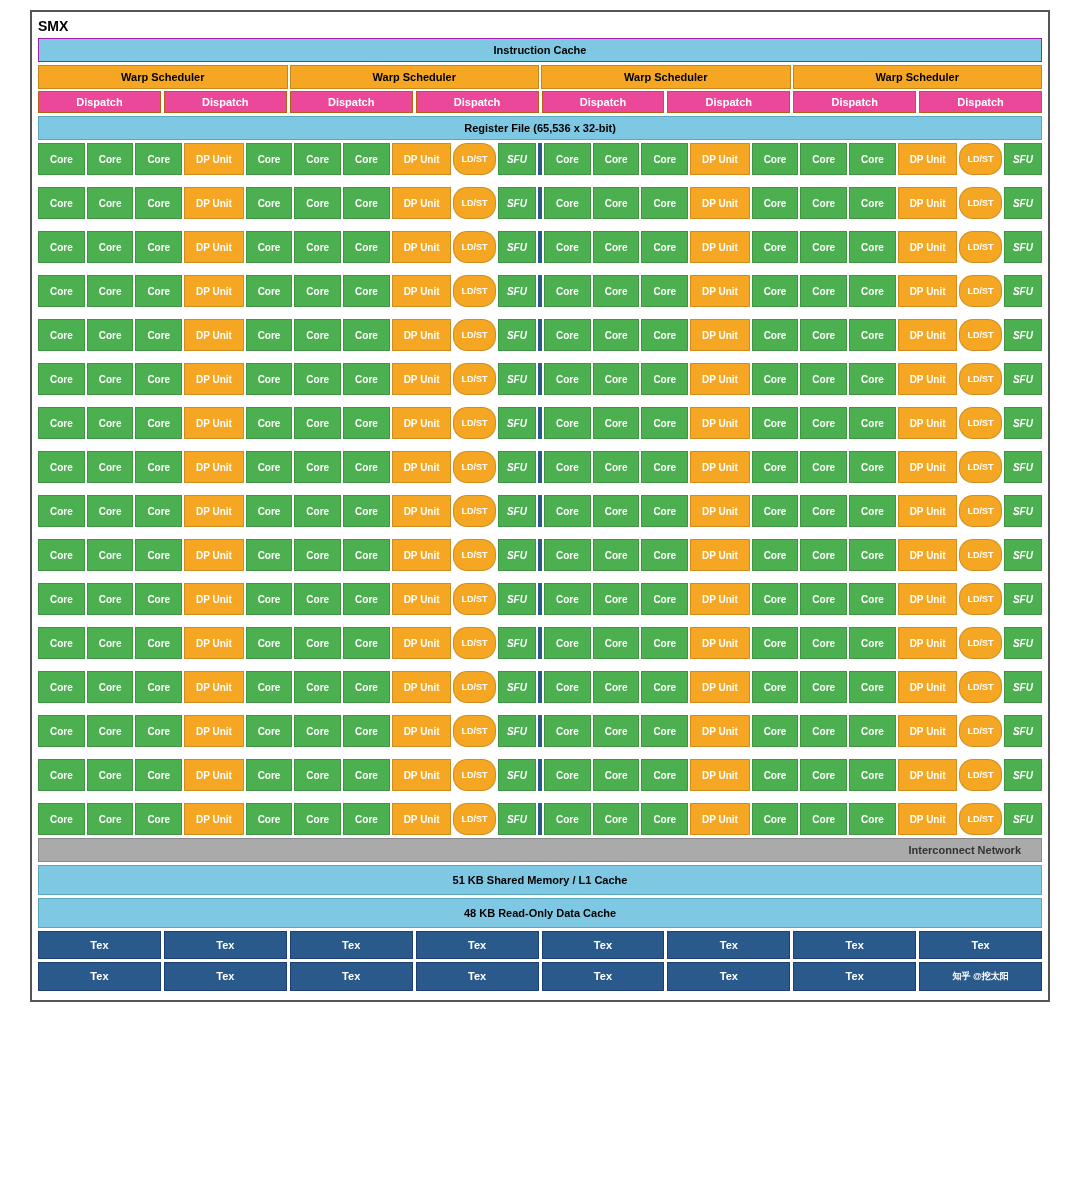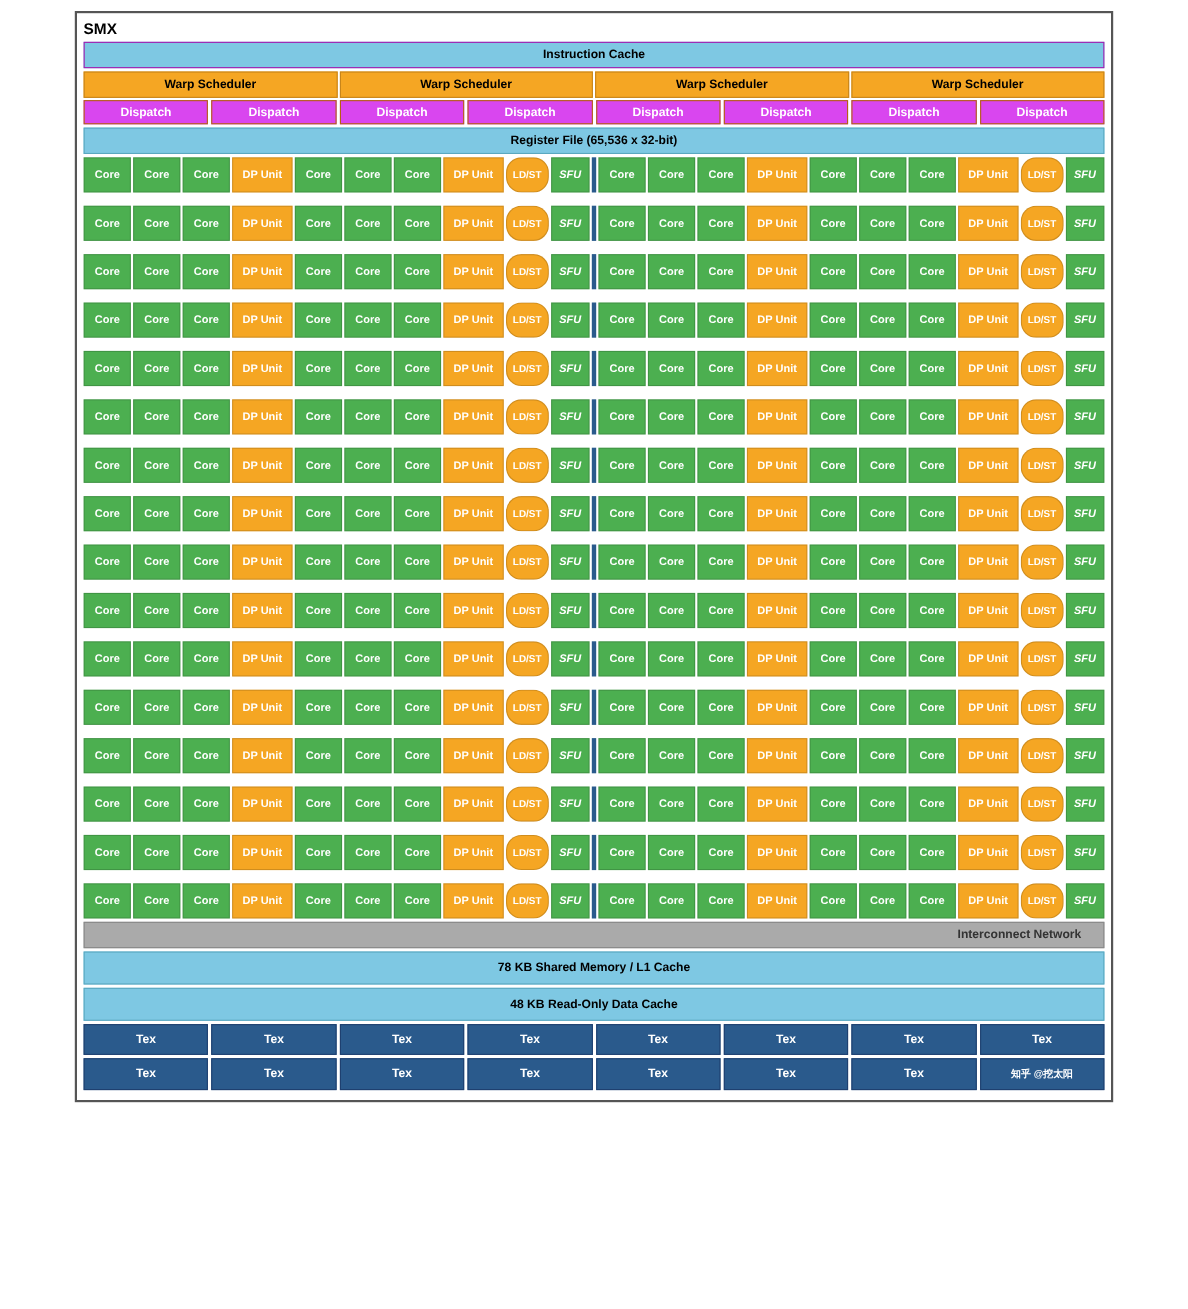--- a/index.html
+++ b/index.html
@@ -8,21 +8,21 @@
       font-family: Arial, sans-serif;
       font-size: 11px;
       display: flex;
       justify-content: center;
       align-items: flex-start;
       padding: 10px;
     }
     .smx-container {
       border: 2px solid #555;
       background: #fff;
-      width: 944px;
+      width: 1020px;
       padding: 6px;
     }
     .smx-title {
       font-weight: bold;
       font-size: 14px;
       margin-bottom: 4px;
     }
     .instruction-cache {
       background: #7ec8e3;
       border: 1px solid #a21caf;
@@ -43,21 +43,21 @@
       text-align: center;
       padding: 5px 2px;
       font-weight: bold;
     }
     .dispatch-row {
       display: flex;
       gap: 3px;
       margin-bottom: 3px;
     }
     .dispatch-unit {
-      background: #d946ef;
+      background: #ec4899;
       border: 1px solid #b56015;
       flex: 1;
       text-align: center;
       padding: 4px 2px;
       font-weight: bold;
       color: white;
     }
     .register-file {
       background: #7ec8e3;
       border: 1px solid #5aa8c0;
@@ -550,21 +550,21 @@
       <div class="cell cell-core">Core</div>
       <div class="cell cell-core">Core</div>
       <div class="cell cell-core">Core</div>
       <div class="cell cell-dp">DP Unit</div>
       <div class="cell cell-ldst">LD/ST</div>
       <div class="cell cell-sfu">SFU</div>
     </div>
   </div>
 
   <div class="interconnect">Interconnect Network</div>
-  <div class="shared-memory">78 KB Shared Memory / L1 Cache</div>
+  <div class="shared-memory">51 KB Shared Memory / L1 Cache</div>
   <div class="readonly-cache">48 KB Read-Only Data Cache</div>
 
   <div class="tex-row">
     <div class="tex-unit">Tex</div>
     <div class="tex-unit">Tex</div>
     <div class="tex-unit">Tex</div>
     <div class="tex-unit">Tex</div>
     <div class="tex-unit">Tex</div>
     <div class="tex-unit">Tex</div>
     <div class="tex-unit">Tex</div>

